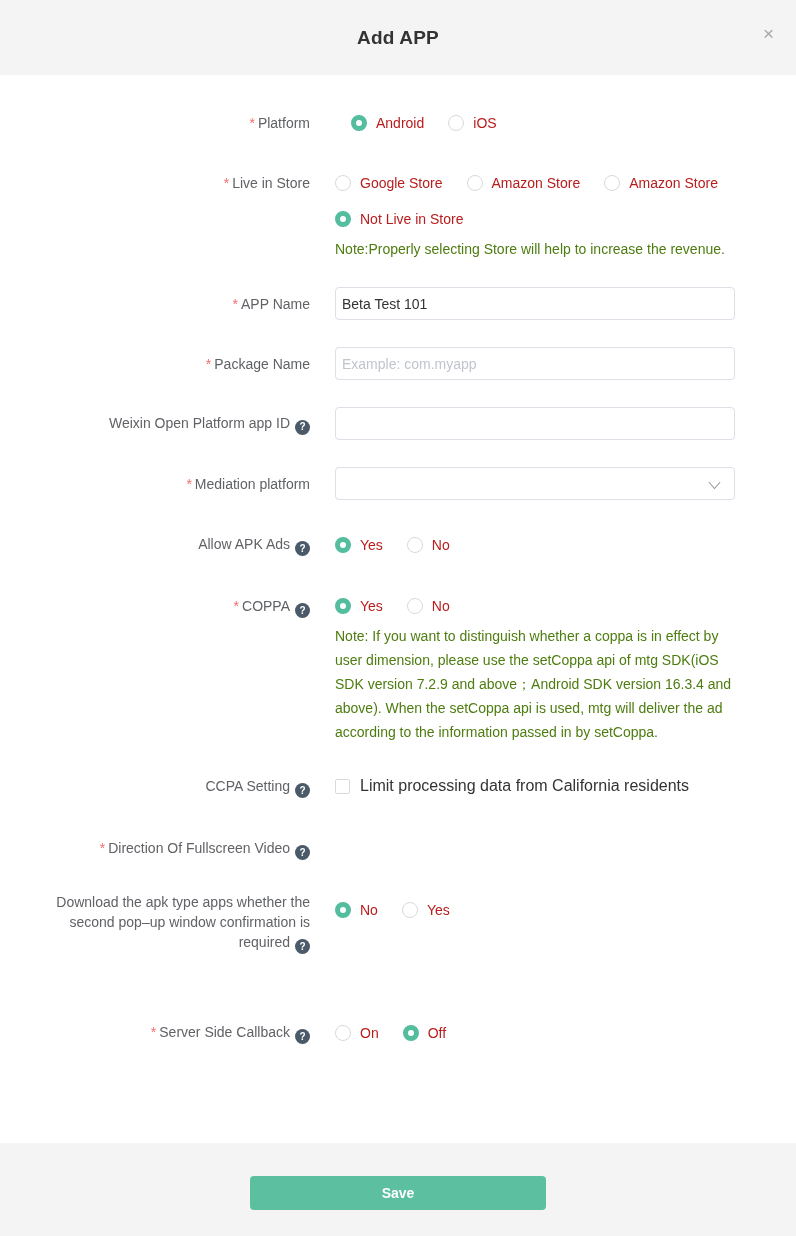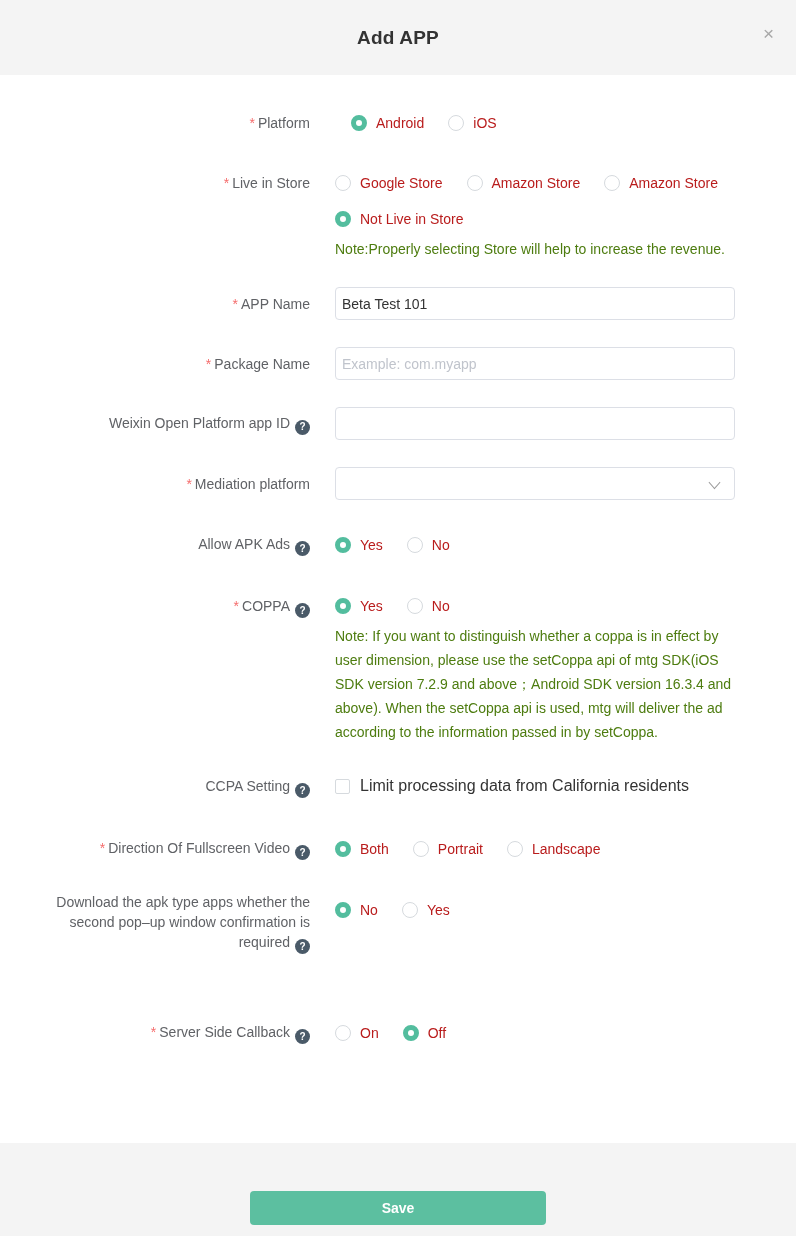--- a/index.html
+++ b/index.html
@@ -157,21 +157,21 @@
   .modal-footer {
     margin-top: auto;
     height: 93px;
     background: #f4f4f4;
     display: flex;
     justify-content: center;
     align-items: flex-start;
     flex-shrink: 0;
   }
   .save-btn {
-    margin-top: 48px;
+    margin-top: 33px;
     width: 296px; height: 34px;
     background: #5cbfa0;
     border: none;
     border-radius: 4px;
     color: #fff;
     font-size: 14px;
     font-weight: 700;
     font-family: inherit;
     cursor: pointer;
   }
@@ -315,34 +315,20 @@
           <span class="checkbox"></span>
           <span class="checkbox-label">Limit processing data from California residents</span>
         </label>
       </div>
     </div>
 
     <div class="row row-center r-direction">
       <div class="label">
         <span class="req">*</span><span>Direction Of Fullscreen Video</span><span class="help">?</span>
       </div>
-      <div class="control radio-group">
-        <label class="radio-item">
-          <span class="radio checked"></span>
-          <span class="opt">Both</span>
-        </label>
-        <label class="radio-item">
-          <span class="radio"></span>
-          <span class="opt">Portrait</span>
-        </label>
-        <label class="radio-item">
-          <span class="radio"></span>
-          <span class="opt">Landscape</span>
-        </label>
-      </div>
     </div>
 
     <div class="row row-top r-download">
       <div class="label">
         <span class="label-inner-narrow"><span>Download the apk type apps whether the second pop–up window confirmation is required</span><span class="help">?</span></span>
       </div>
       <div class="control radio-group download-radios">
         <label class="radio-item">
           <span class="radio checked"></span>
           <span class="opt">No</span>

